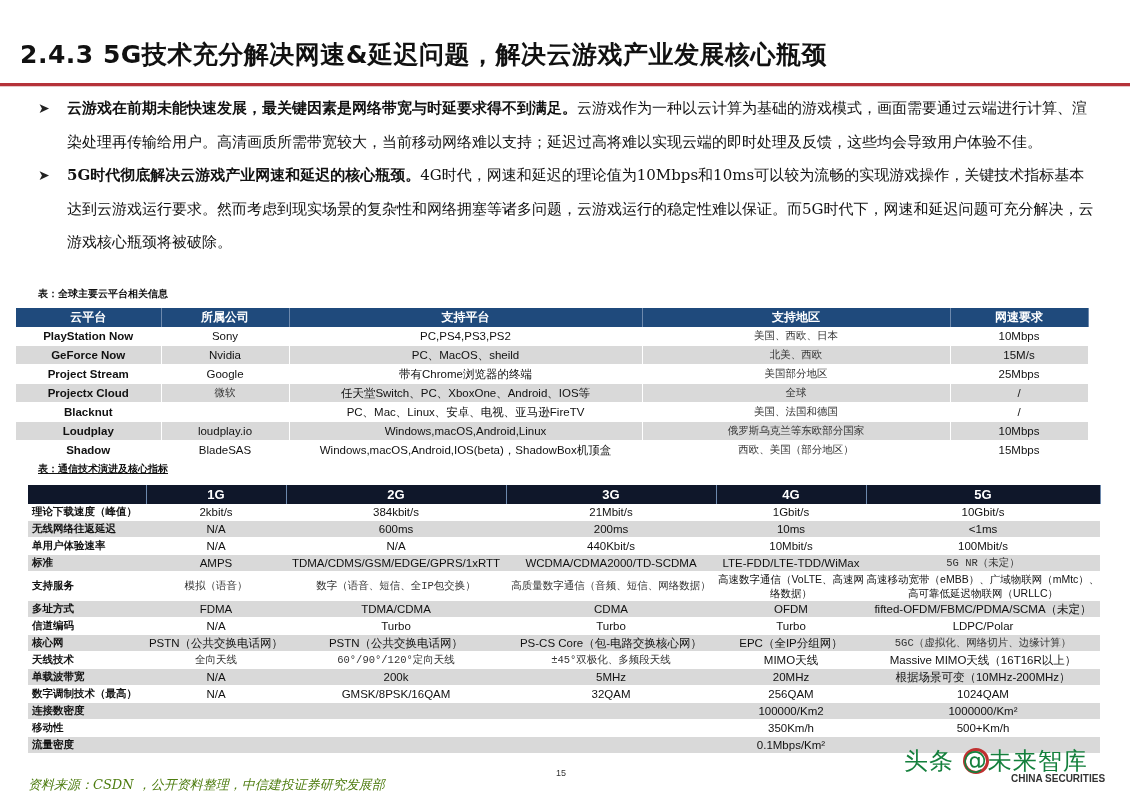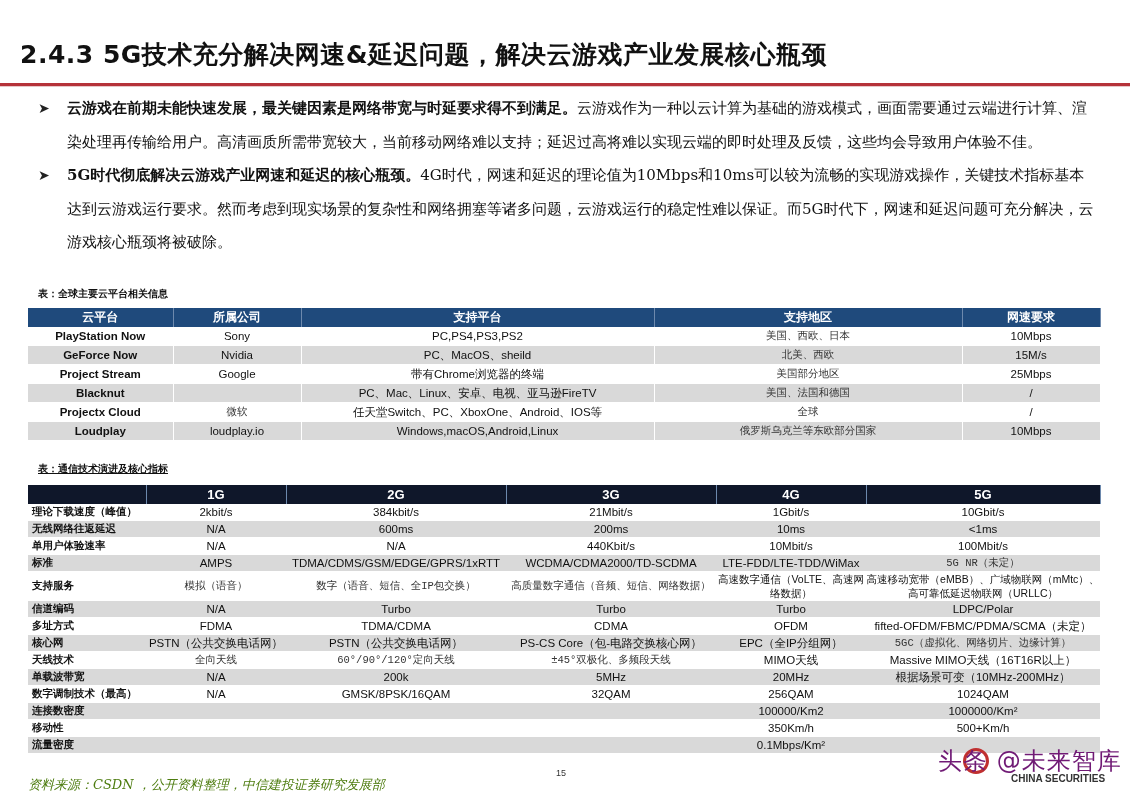--- a/index.html
+++ b/index.html
@@ -7,35 +7,35 @@
   .title{position:absolute;left:20px;top:38px;font-size:25px;font-weight:bold;letter-spacing:0.5px;color:#111;font-family:"DejaVu Sans","Liberation Sans",sans-serif;}
   .rule{position:absolute;left:0;top:83px;width:1130px;height:3px;background:#b5323a;}
   .rule2{position:absolute;left:0;top:86px;width:1130px;height:1px;background:#e8c7c9;}
   .bullets{position:absolute;left:38px;top:92px;width:1060px;font-family:"DejaVu Serif","Liberation Serif",serif;font-size:15px;line-height:33.5px;}
   .bullet{position:relative;padding-left:29px;}
   .bullet .arrow{position:absolute;left:0;top:0;font-size:14px;color:#222;}
   .bullet b{font-weight:bold;}
   .cap{position:absolute;left:38px;font-family:"DejaVu Serif",serif;font-weight:bold;font-size:10px;}
   table{border-collapse:collapse;position:absolute;table-layout:fixed;}
   td,th{padding:0;text-align:center;white-space:nowrap;overflow:hidden;font-size:11.5px;}
-  .t1{left:28px;top:308px;width:1072px;}
+  .t1{left:16px;top:308px;width:1072px;}
   .t1 th{background:#1f4a7c;color:#fff;height:19px;font-family:"DejaVu Serif",serif;font-weight:bold;font-size:12px;border-right:1px solid #6d89ad;}
   .t1 td{height:18px;border-right:1px solid #fff;border-bottom:1px solid #fff;}
   .t1 tr:nth-child(even) td{background:#d9d9d9;}
   .t1 td.name{font-weight:bold;}
   .cn{font-family:Liberation Mono, monospace;font-size:10.5px;color:#333;}
   .t2{left:28px;top:485px;width:1072px;}
   .t2 th{background:#0f172a;color:#fff;height:19px;font-weight:bold;font-size:13px;border-right:1px solid #6d89ad;}
   .t2 td{height:16px;border-bottom:1px solid #fff;}
   .t2 tr:nth-child(even) td{background:#d9d9d9;}
   .t2 td.lbl{text-align:left;font-family:"DejaVu Serif",serif;font-weight:bold;font-size:10.5px;padding-left:4px;}
   .t2 td.wrap{white-space:normal;line-height:14px;font-size:10.5px;}
   .source{position:absolute;left:28px;top:776px;font-family:"DejaVu Serif",serif;font-style:italic;font-size:13px;color:#4d7c0f;}
   .pgdot{position:absolute;left:556px;top:768px;font-size:9px;color:#333;}
-  .wm{position:absolute;left:938px;top:745px;font-size:24px;color:#701a75;font-family:"DejaVu Sans",sans-serif;letter-spacing:1px;}
+  .wm{position:absolute;left:904px;top:745px;font-size:24px;color:#15803d;font-family:"DejaVu Sans",sans-serif;letter-spacing:1px;}
   .wm2{position:absolute;left:1011px;top:773px;font-size:10px;font-weight:bold;color:#333;}
   .logo{position:absolute;left:963px;top:748px;width:26px;height:26px;border-radius:50%;border:3px solid #c03030;box-sizing:border-box;}
 </style>
 </head>
 <body>
 
 <div class="title">2.4.3 5G技术充分解决网速&amp;延迟问题，解决云游戏产业发展核心瓶颈</div>
 <div class="rule"></div>
 <div class="rule2"></div>
 
@@ -84,39 +84,46 @@
         <td>15M/s</td>
       </tr>
       <tr>
         <td class="name">Project Stream</td>
         <td>Google</td>
         <td>带有Chrome浏览器的终端</td>
         <td class="cn">美国部分地区</td>
         <td>25Mbps</td>
       </tr>
       <tr>
+        <td class="name">Projectx Cloud</td>
+        <td class="cn">微软</td>
+        <td>任天堂Switch、PC、XboxOne、Android、IOS等</td>
+        <td class="cn">全球</td>
+        <td>/</td>
+      </tr>
+      <tr>
         <td class="name">Blacknut</td>
         <td></td>
         <td>PC、Mac、Linux、安卓、电视、亚马逊FireTV</td>
         <td class="cn">美国、法国和德国</td>
         <td>/</td>
       </tr>
       <tr>
-        <td class="name">Projectx Cloud</td>
-        <td class="cn">微软</td>
-        <td>任天堂Switch、PC、XboxOne、Android、IOS等</td>
-        <td class="cn">全球</td>
-        <td>/</td>
-      </tr>
-      <tr>
         <td class="name">Loudplay</td>
         <td>loudplay.io</td>
         <td>Windows,macOS,Android,Linux</td>
         <td class="cn">俄罗斯乌克兰等东欧部分国家</td>
         <td>10Mbps</td>
+      </tr>
+      <tr>
+        <td class="name">Shadow</td>
+        <td>BladeSAS</td>
+        <td>Windows,macOS,Android,IOS(beta)，ShadowBox机顶盒</td>
+        <td class="cn">西欧、美国（部分地区）</td>
+        <td>15Mbps</td>
       </tr>
     </tbody>
 </table>
 
 <div class="cap" style="top:462px;text-decoration:underline;">表：通信技术演进及核心指标</div>
 <table class="t2">
   <colgroup>
       <col style="width:118px">
       <col style="width:140px">
       <col style="width:220px">
@@ -169,36 +176,36 @@
       </tr>
       <tr>
         <td class="lbl">支持服务</td>
         <td class="cn">模拟（语音）</td>
         <td class="cn">数字（语音、短信、全IP包交换）</td>
         <td class="wrap cn">高质量数字通信（音频、短信、网络数据）</td>
         <td class="wrap">高速数字通信（VoLTE、高速网络数据）</td>
         <td class="wrap">高速移动宽带（eMBB）、广域物联网（mMtc）、高可靠低延迟物联网（URLLC）</td>
       </tr>
       <tr>
-        <td class="lbl">信道编码</td>
-        <td class="">N/A</td>
-        <td class="">Turbo</td>
-        <td class="">Turbo</td>
-        <td class="">Turbo</td>
-        <td class="">LDPC/Polar</td>
-      </tr>
-      <tr>
         <td class="lbl">多址方式</td>
         <td class="">FDMA</td>
         <td class="">TDMA/CDMA</td>
         <td class="">CDMA</td>
         <td class="">OFDM</td>
         <td class="">fifted-OFDM/FBMC/PDMA/SCMA（未定）</td>
       </tr>
       <tr>
+        <td class="lbl">信道编码</td>
+        <td class="">N/A</td>
+        <td class="">Turbo</td>
+        <td class="">Turbo</td>
+        <td class="">Turbo</td>
+        <td class="">LDPC/Polar</td>
+      </tr>
+      <tr>
         <td class="lbl">核心网</td>
         <td class="">PSTN（公共交换电话网）</td>
         <td class="">PSTN（公共交换电话网）</td>
         <td class="">PS-CS Core（包-电路交换核心网）</td>
         <td class="">EPC（全IP分组网）</td>
         <td class="cn">5GC（虚拟化、网络切片、边缘计算）</td>
       </tr>
       <tr>
         <td class="lbl">天线技术</td>
         <td class="cn">全向天线</td>

